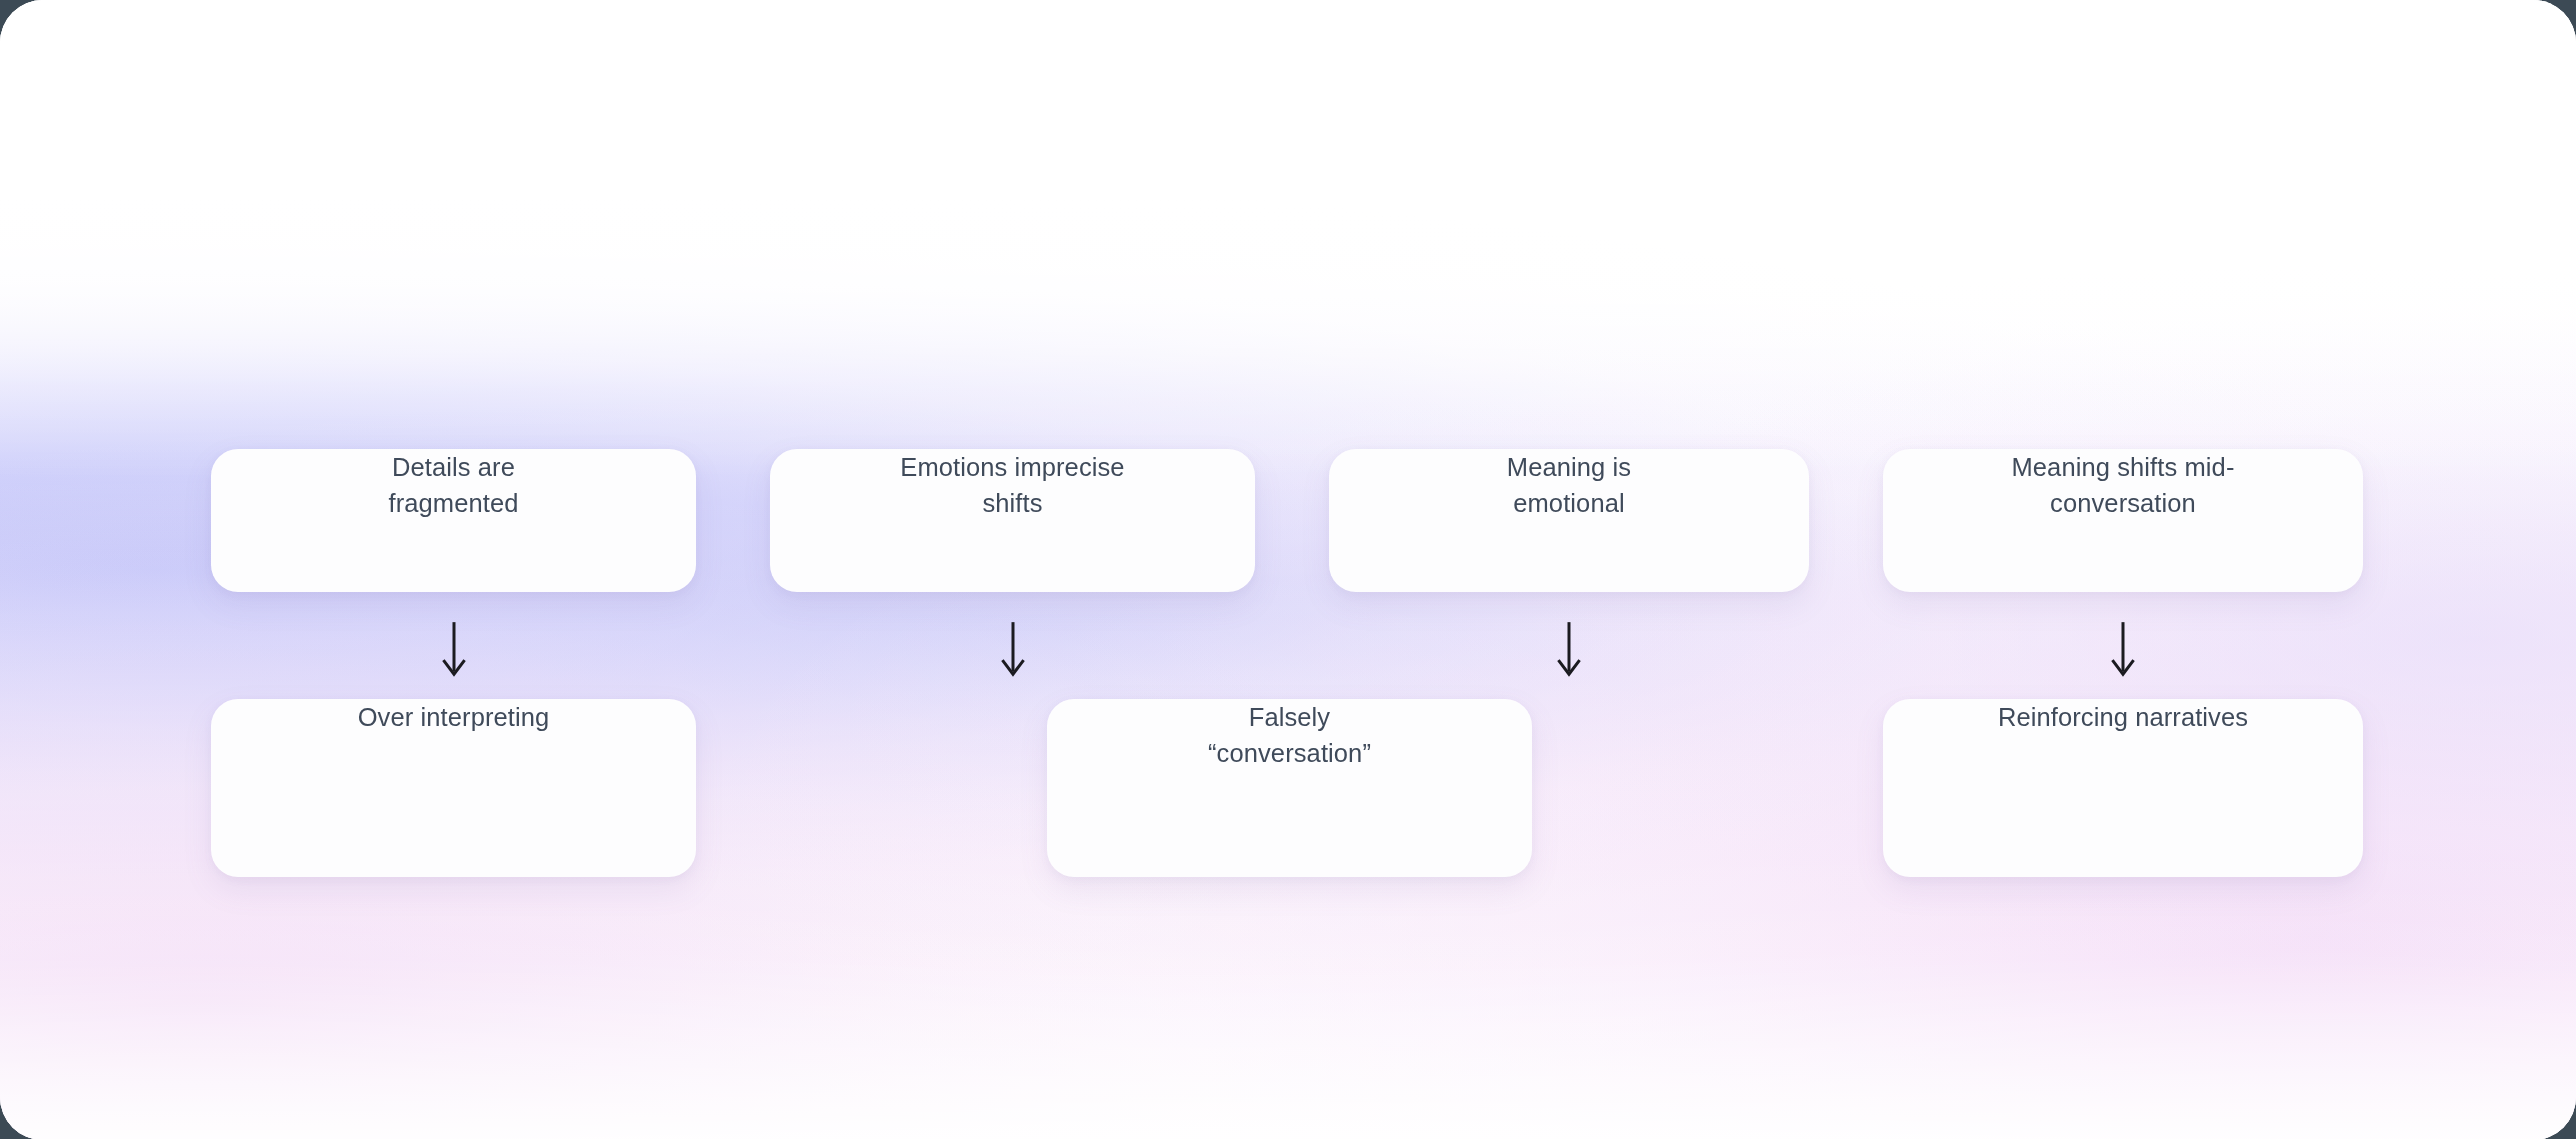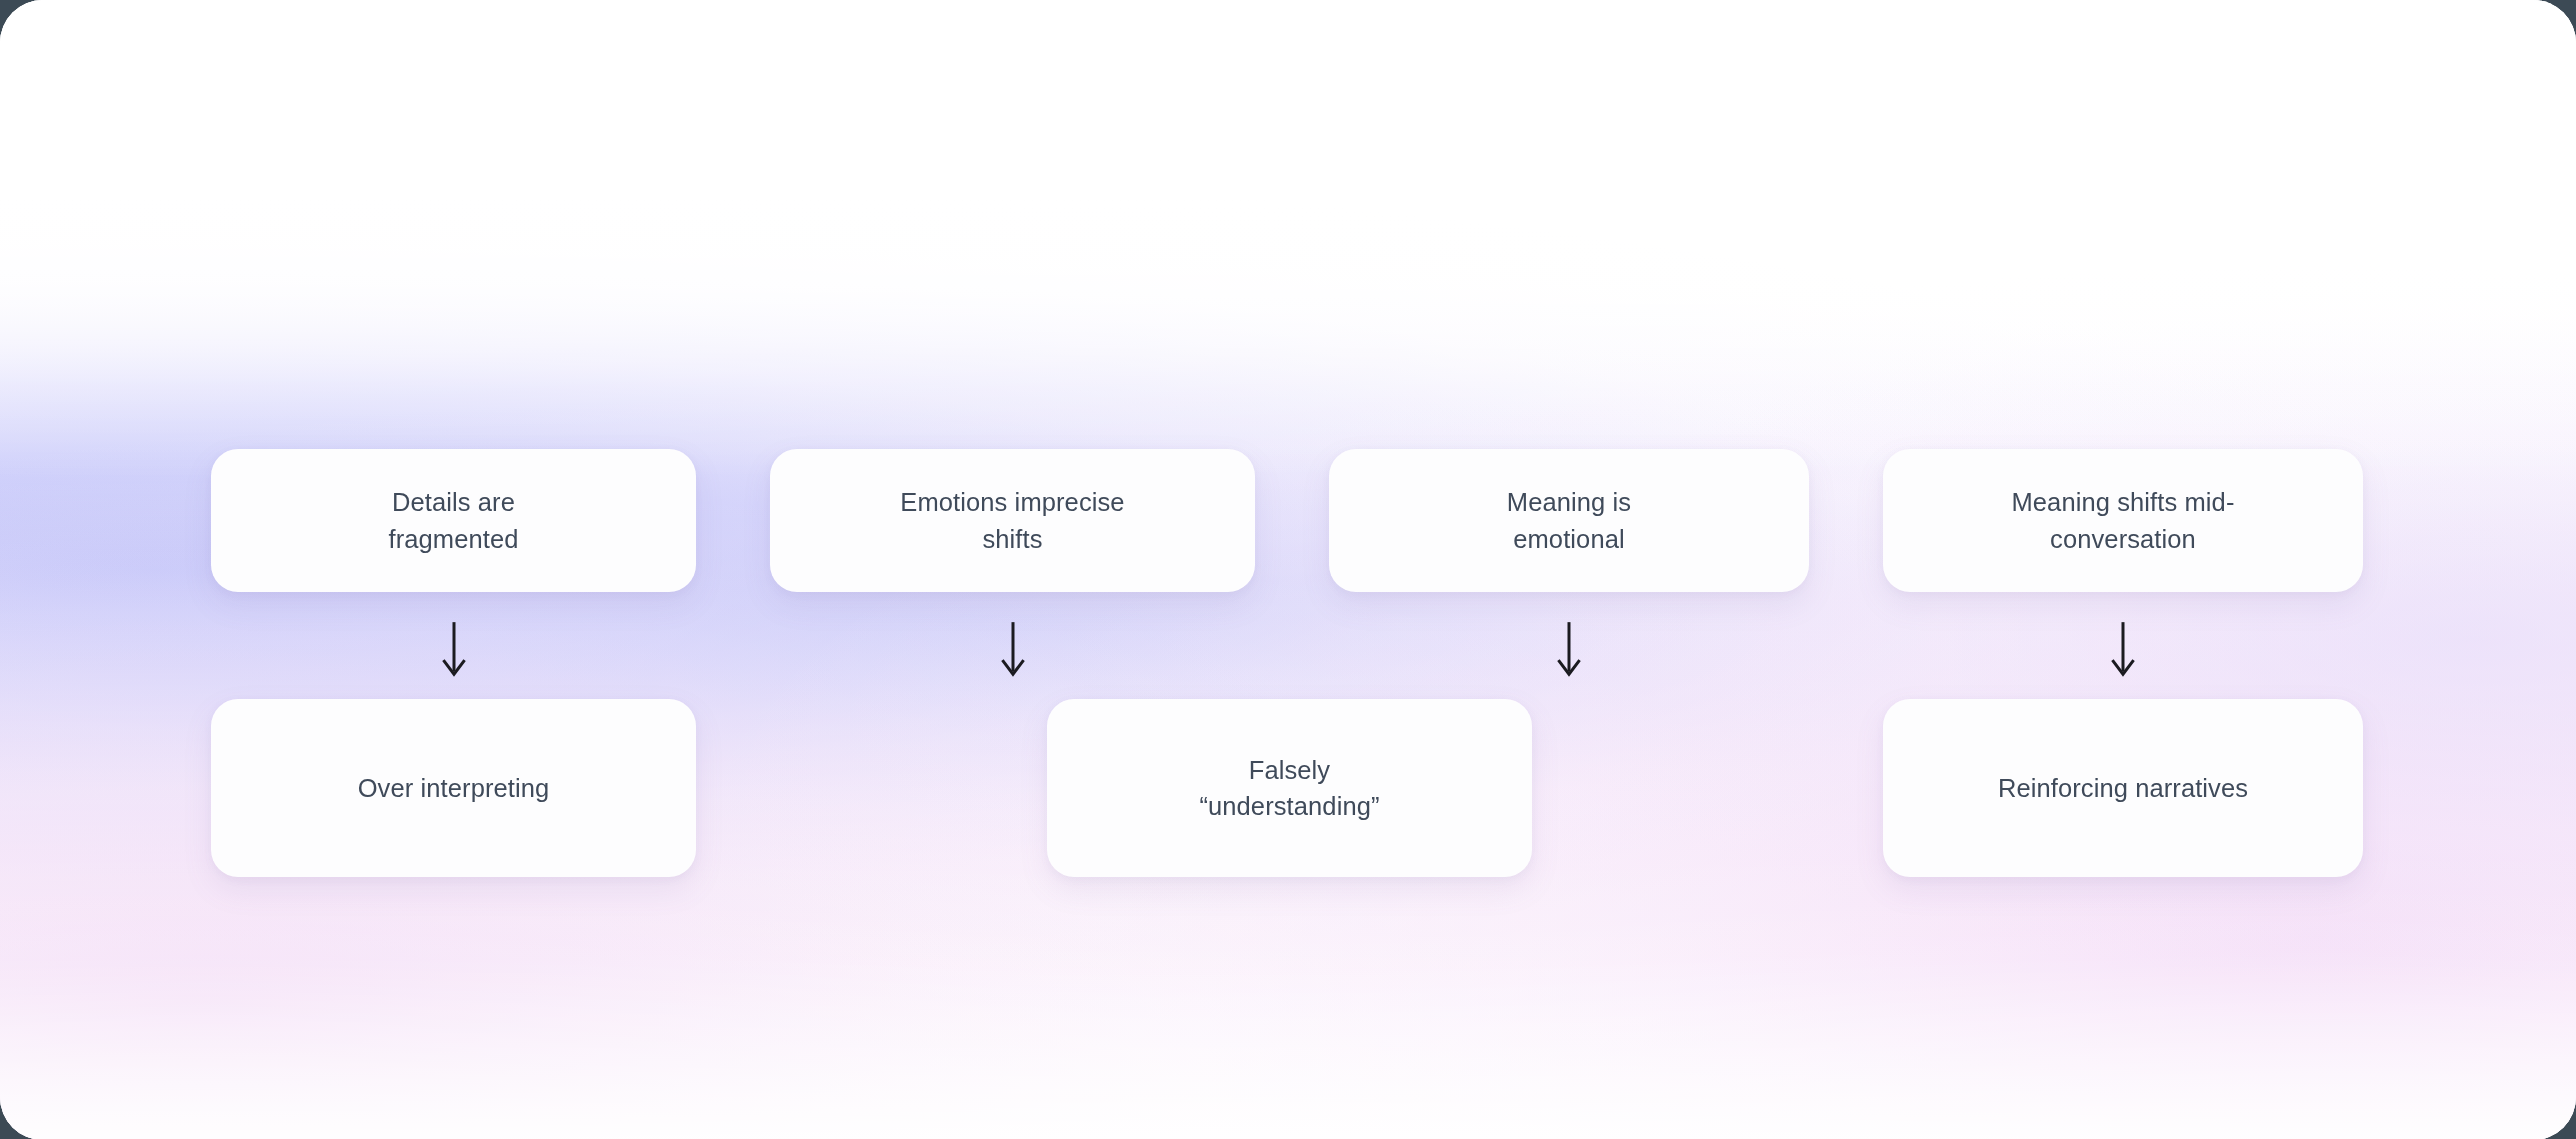--- a/index.html
+++ b/index.html
@@ -128,21 +128,21 @@
   }
   .row-top    { top:0px;   height:143px; }
   .row-bottom { top:250px; height:178px; }
 
   .card {
     width:485px;
     height:100%;
     background:#fdfdfe;
     border-radius:27px;
     display:flex;
-    align-items:center;
+    align-items:flex-start;
     justify-content:center;
     text-align:center;
     padding:0 30px;
     box-shadow:
       0 12.5px 30px rgba(126,106,168,0.10),
       0 2.7px 9px rgba(126,106,168,0.06);
   }
   .card:nth-child(3), .card:nth-child(4) { width:480px; }
 
   .card-label {
@@ -265,21 +265,21 @@
 
         <div class="card">
           <div class="card-label">
             <span>Over interpreting</span>
           </div>
         </div>
 
         <div class="card">
           <div class="card-label">
             <span>Falsely</span><br>
-            <span>“understanding”</span>
+            <span>“conversation”</span>
           </div>
         </div>
 
         <div class="card">
           <div class="card-label">
             <span>Reinforcing narratives</span>
           </div>
         </div>
 
       </div>

